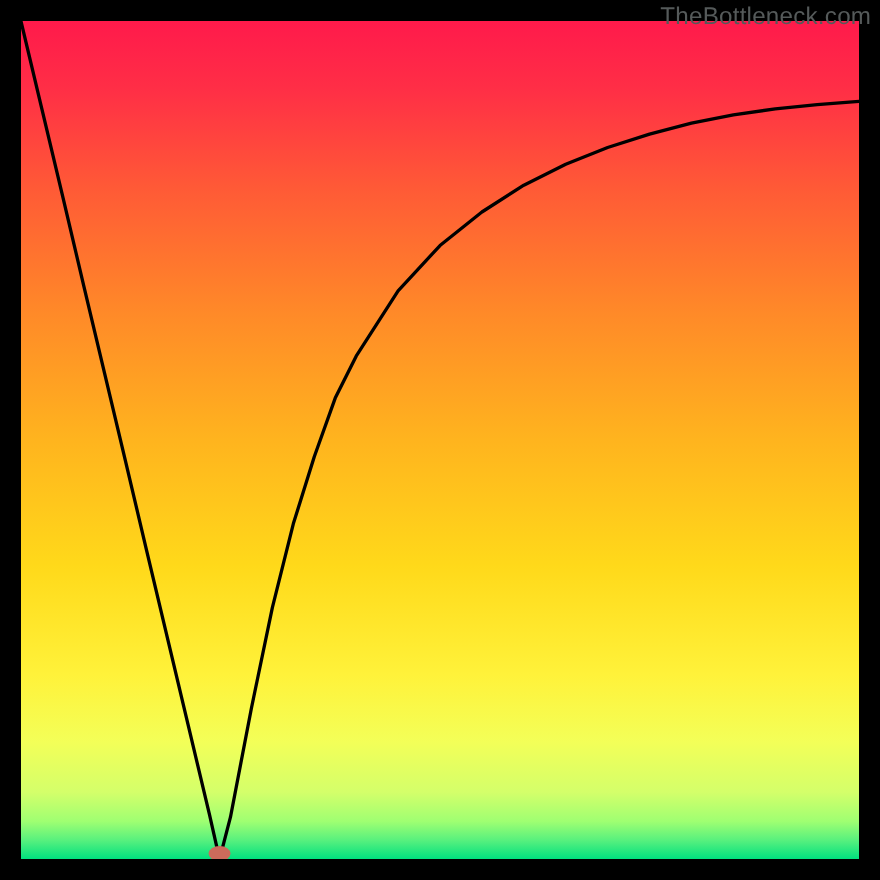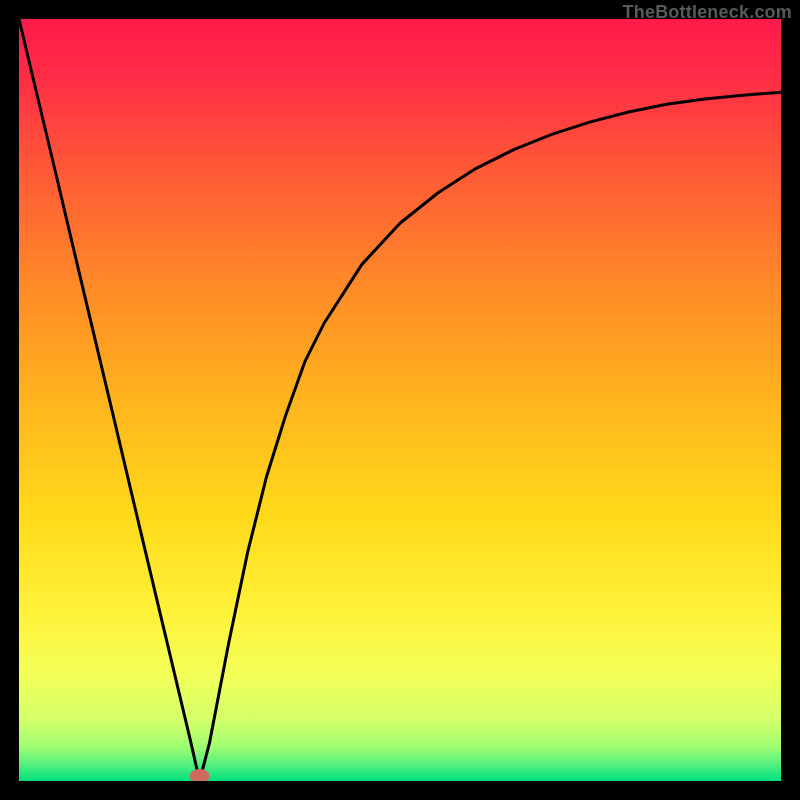--- a/index.html
+++ b/index.html
@@ -25,22 +25,22 @@
     top: 0;
     width: 762px;
     height: 762px;
     display: block;
   }
   .watermark {
     position: absolute;
     top: 2px;
     right: 8px;
     color: #555a5a;
-    font-size: 18px;
-    font-weight: 700;
+    font-size: 22px;
+    font-weight: 400;
     letter-spacing: 0.2px;
     pointer-events: none;
   }
 </style>
 </head>
 <body>
 
 <div class="frame">
   <svg class="plot" viewBox="0 0 762 762">
     <defs>

